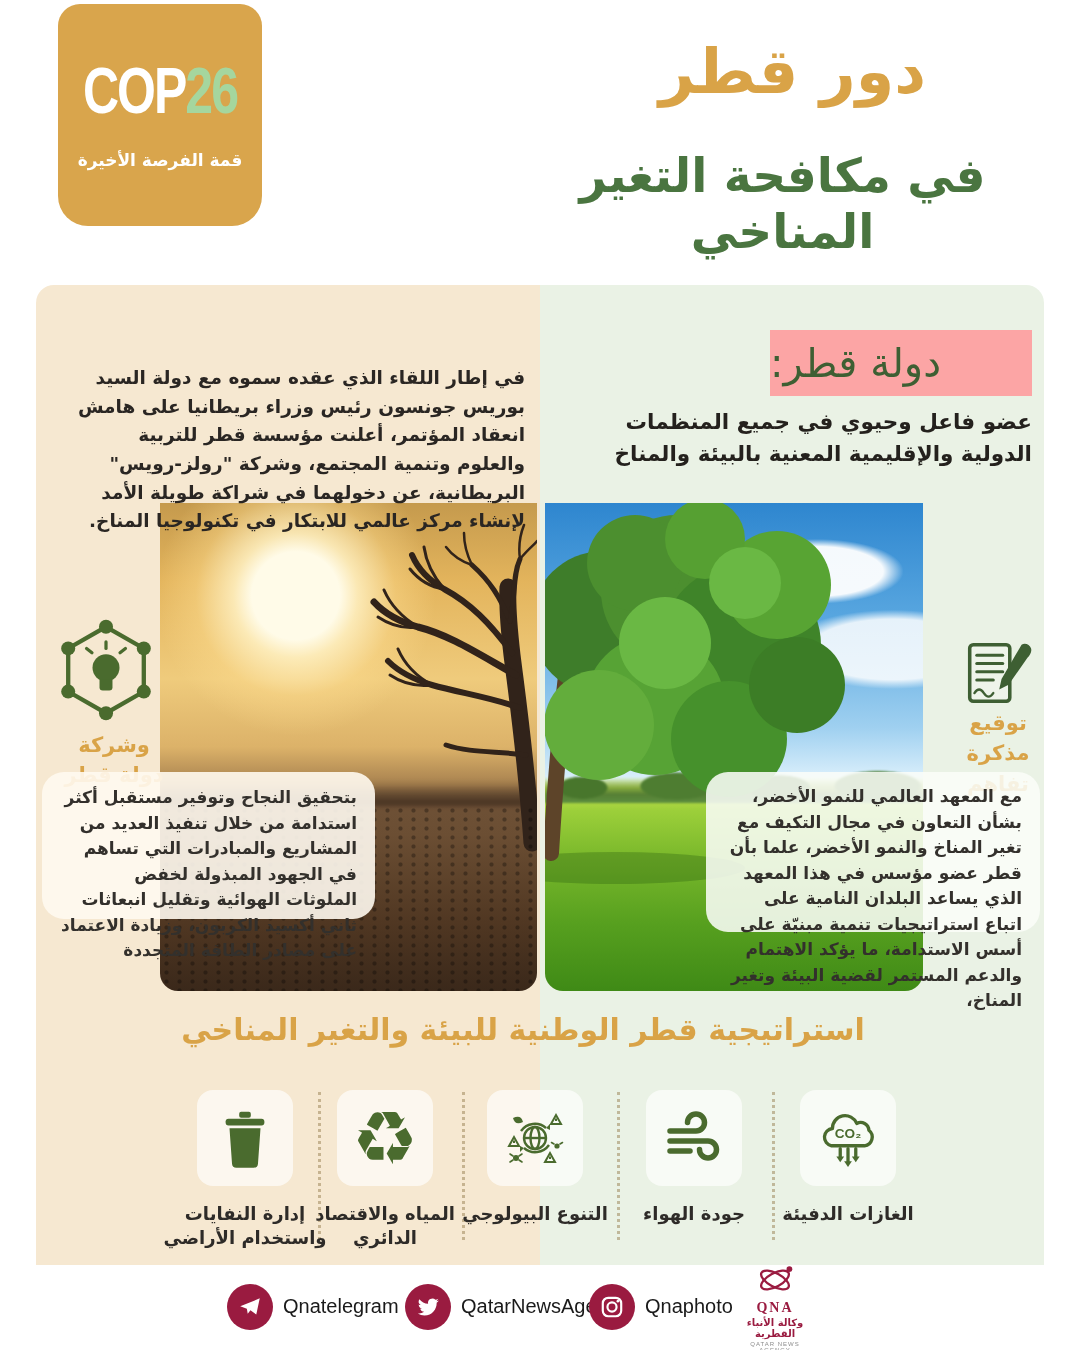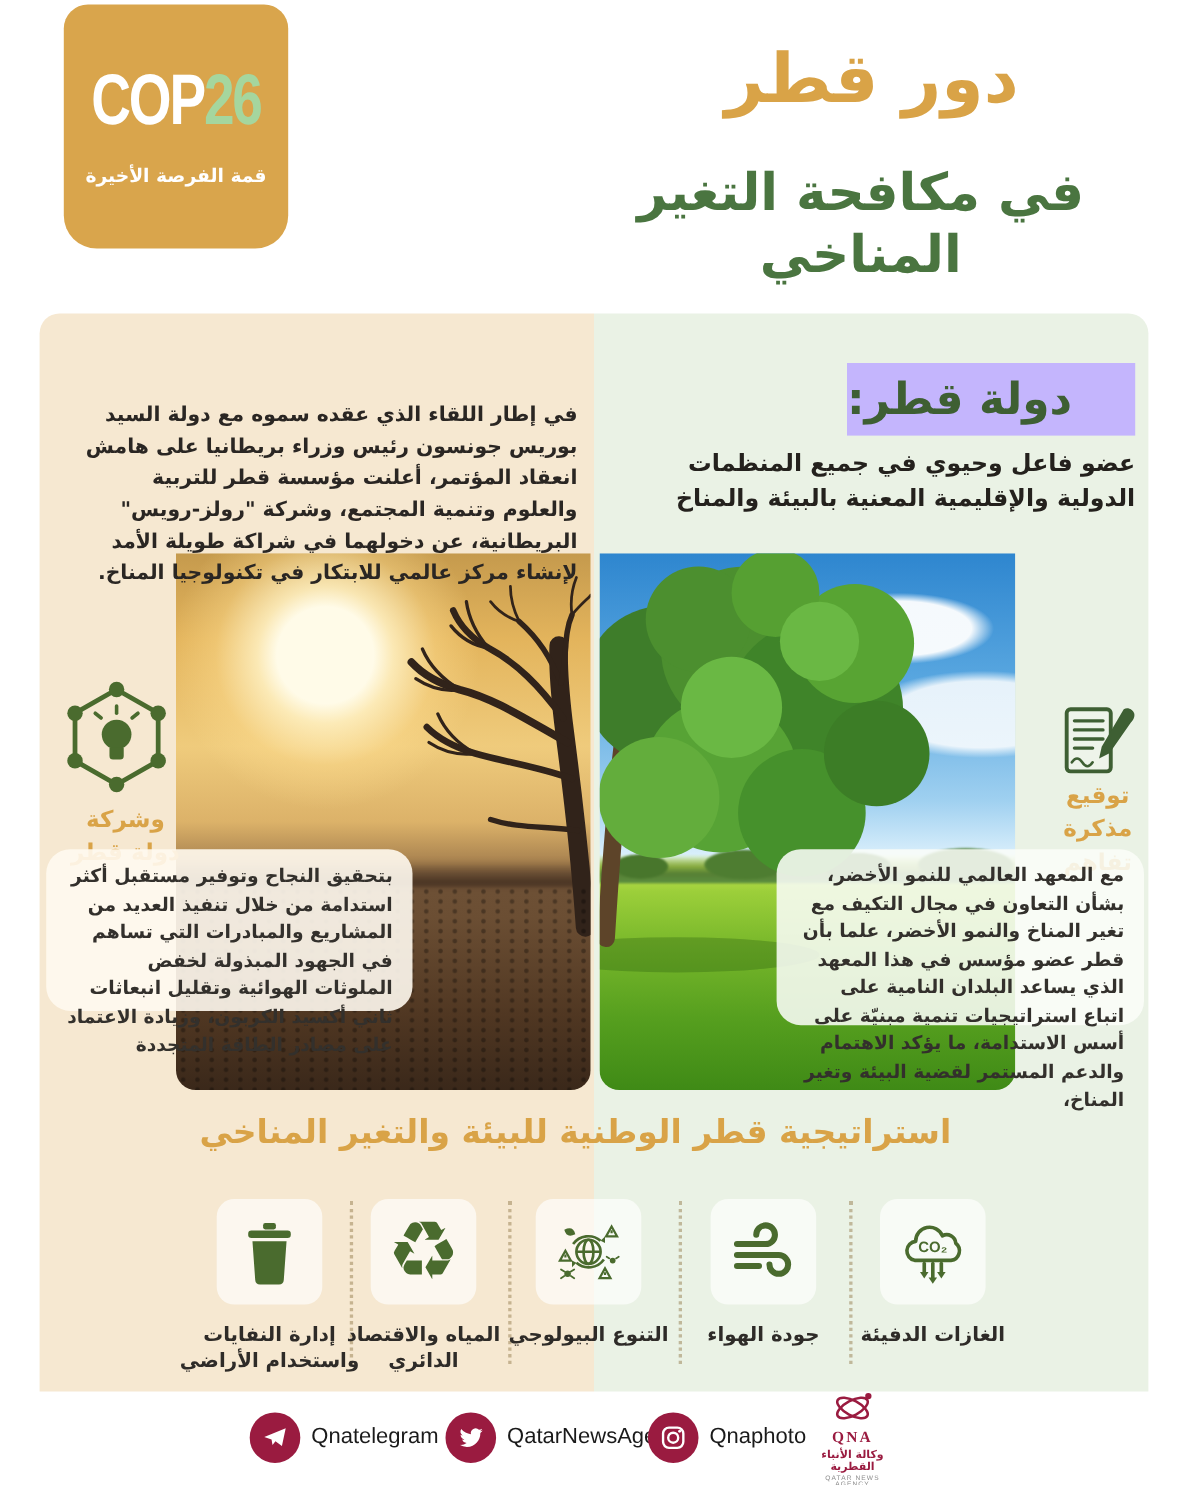--- a/index.html
+++ b/index.html
@@ -22,23 +22,23 @@
   .col-left{position:absolute;left:36px;top:285px;width:504px;height:980px;background:#f6e8d1;
             border-radius:18px 0 0 0;}
   .col-right{position:absolute;left:540px;top:285px;width:504px;height:980px;background:#eaf2e5;
             border-radius:0 18px 0 0;}
 
   
   .partner-heading{position:absolute;left:70px;top:310px;width:455px;text-align:right;direction:rtl;
             color:#d9a347;font-weight:bold;font-size:31px;z-index:3;}
   .partner-body{position:absolute;left:70px;top:364px;width:455px;text-align:right;direction:rtl;
             color:#2a2623;font-weight:bold;font-size:18.5px;line-height:1.55;z-index:3;}
-  .qatar-heading{position:absolute;left:770px;top:330px;width:262px;height:66px;background:#c4b5fd;
+  .qatar-heading{position:absolute;left:770px;top:330px;width:262px;height:66px;background:#fca5a5;
             display:flex;align-items:center;justify-content:flex-end;padding-right:5px;box-sizing:border-box;
-            direction:rtl;color:#3e5f33;font-weight:bold;font-size:40px;z-index:3;}
+            direction:rtl;color:#3e5f33;font-weight:normal;font-size:40px;z-index:3;}
   .qatar-body{position:absolute;left:600px;top:406px;width:432px;text-align:right;direction:rtl;
             color:#24211d;font-weight:bold;font-size:21.5px;line-height:1.5;z-index:3;}
 
   
   .photo{position:absolute;top:503px;height:488px;overflow:hidden;border-radius:0 0 18px 18px;z-index:1;}
   .photo-left{left:160px;width:377px;
     background:
       radial-gradient(circle at 36% 19%, #fffbe8 0 44px, rgba(255,241,195,.85) 62px, rgba(255,222,145,.4) 100px, rgba(255,222,145,0) 140px),
       linear-gradient(180deg,#c59a4d 0%,#e3b45c 16%,#efcb7c 36%,#dcb269 50%,#a57f4e 58%,#6e5136 61%,#6b4e33 68%,#503722 86%,#3a281a 100%);}
   .photo-left::before{content:"";position:absolute;left:0;top:57%;width:100%;height:5%;

